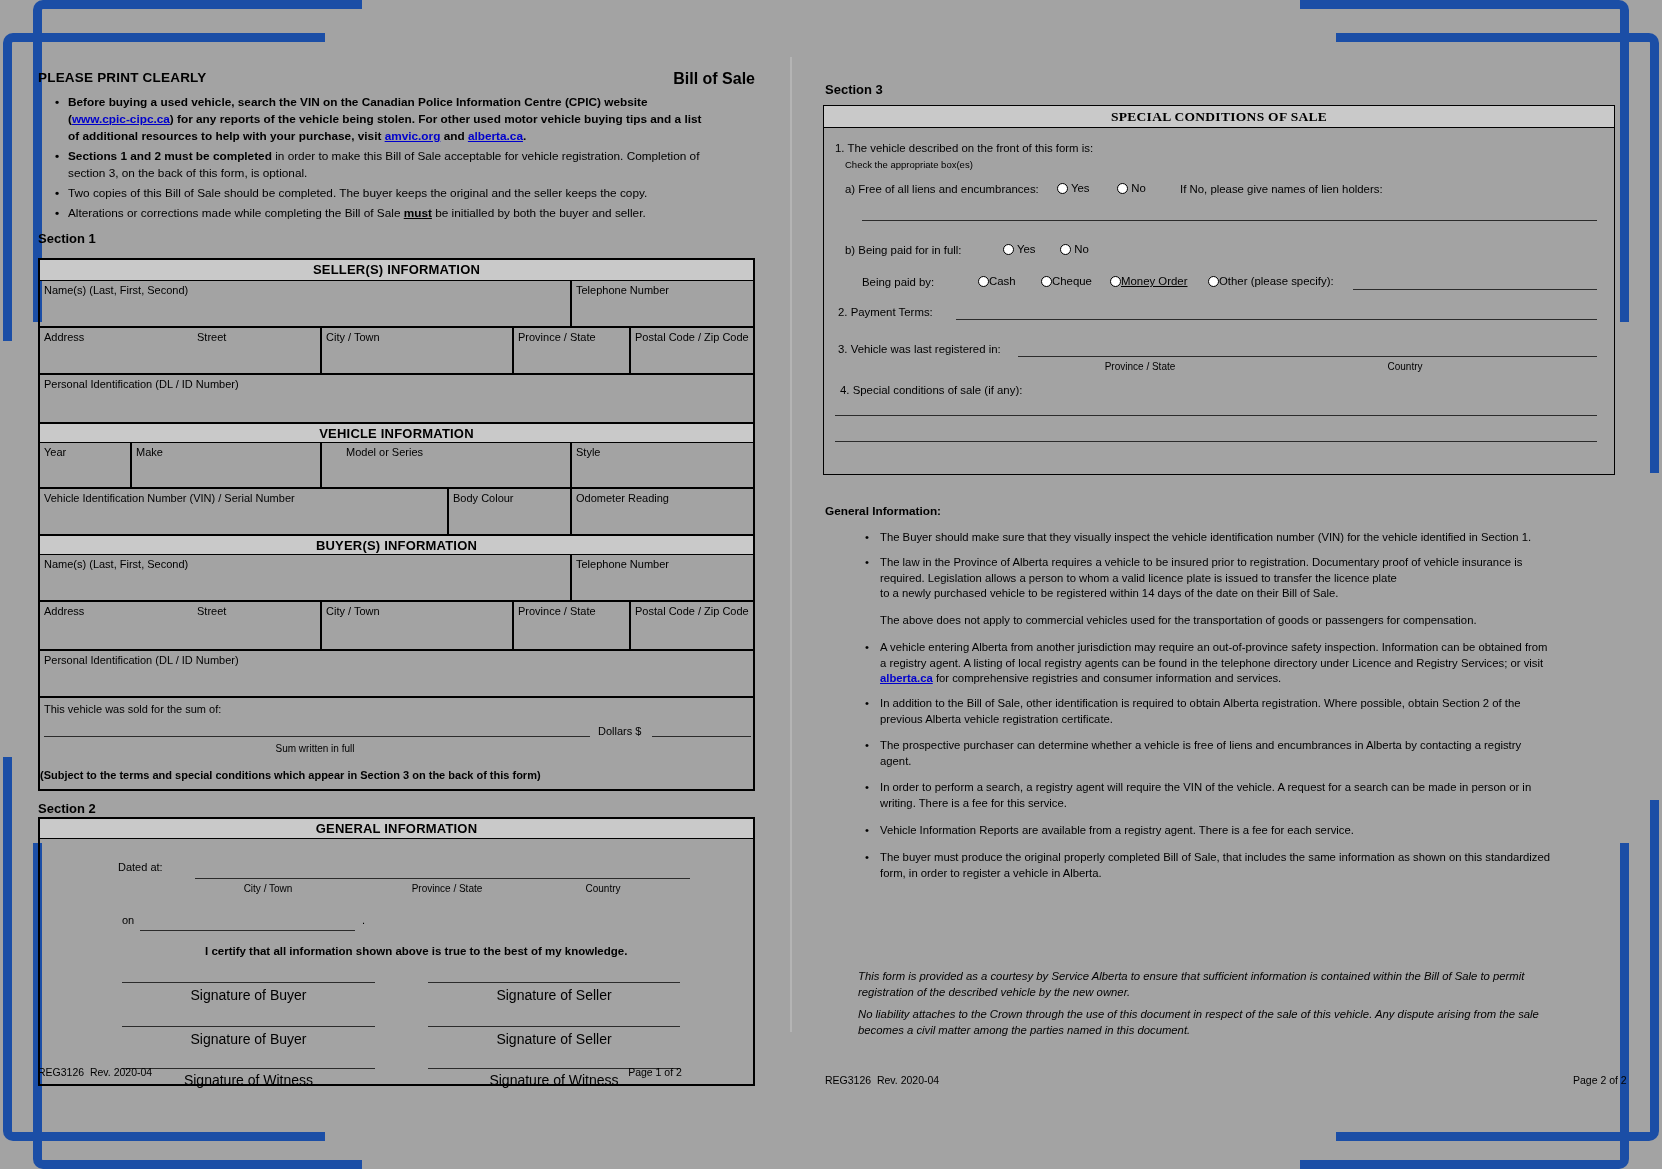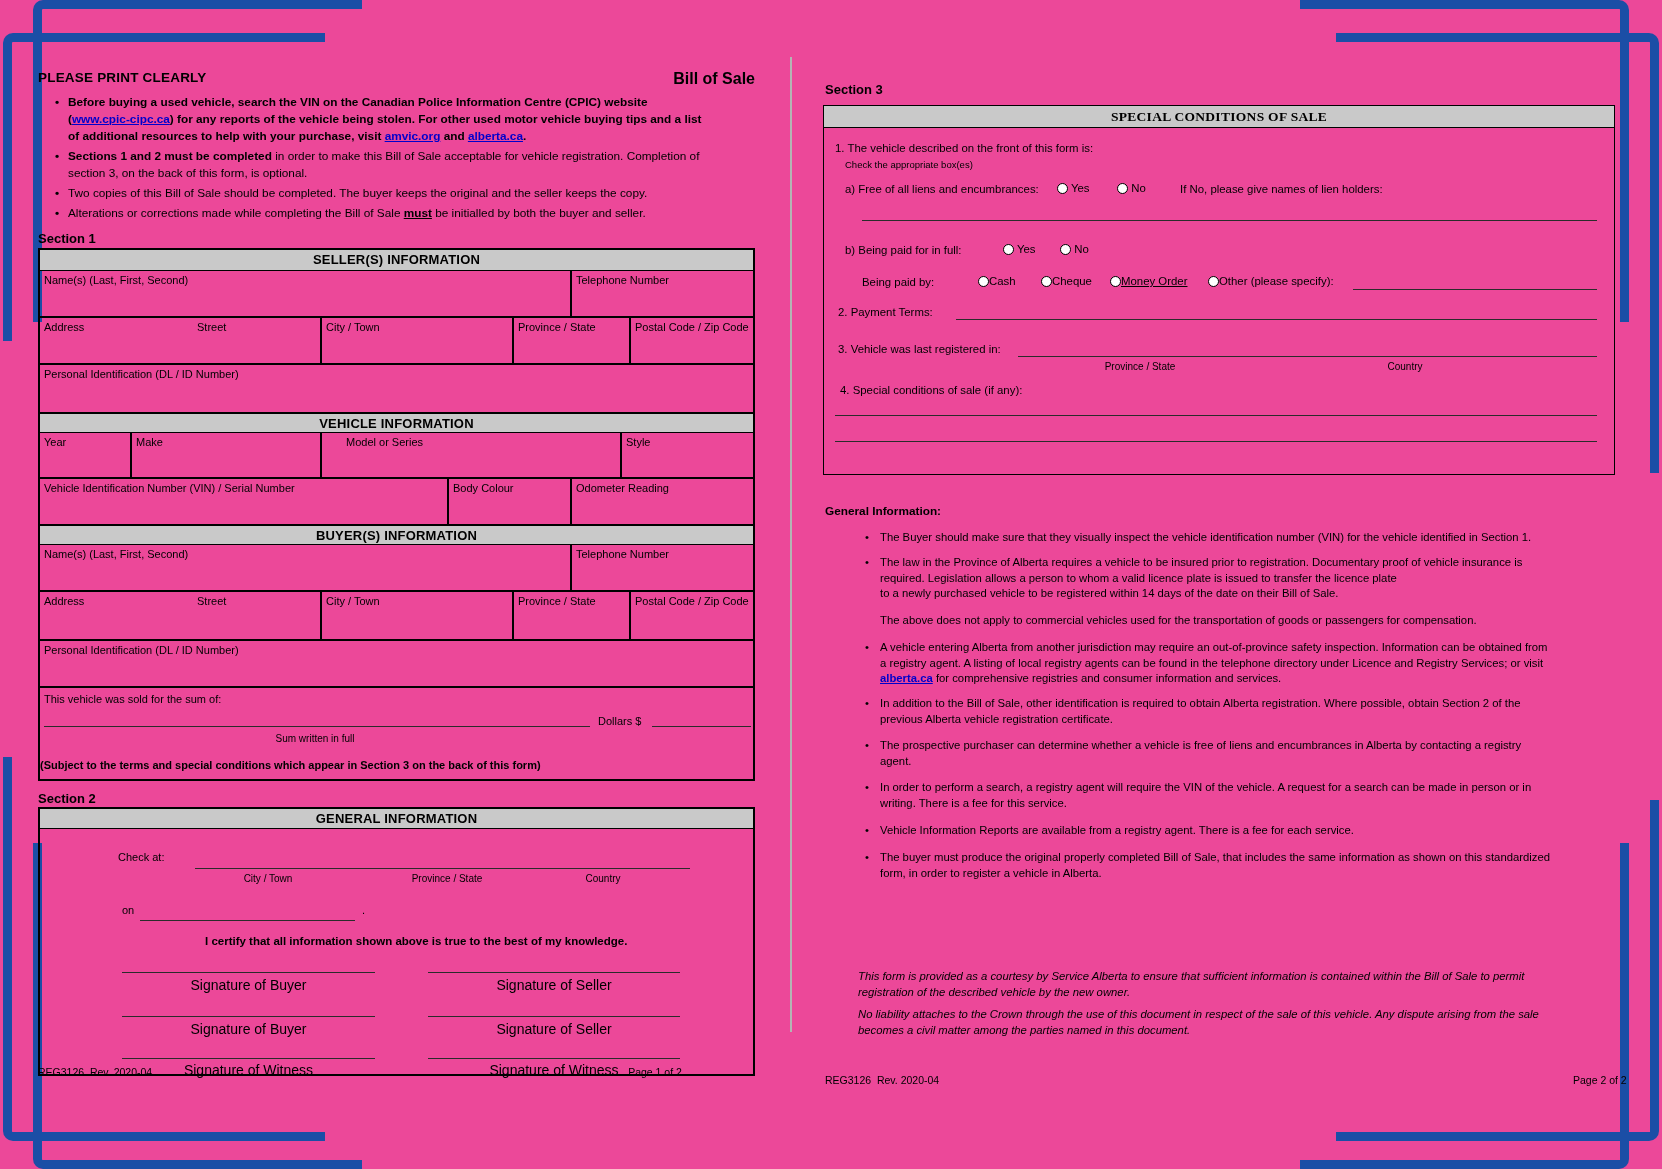--- a/index.html
+++ b/index.html
@@ -1,17 +1,17 @@
 <!DOCTYPE html>
 <html><head>
 <meta charset="utf-8">
 <style>
   * { margin:0; padding:0; box-sizing:border-box; }
   body { font-family:"Liberation Sans", sans-serif; background:#e8e8e8; }
-  #canvas { position:relative; width:1662px; height:1169px; background:#ec4899; overflow:hidden; }
+  #canvas { position:relative; width:1662px; height:1169px; background:#a3a3a3; overflow:hidden; }
 
   
   .brk { position:absolute; border:0 solid #1b4ea6; }
   .brk.tl { border-top-width:9px; border-left-width:9px; border-top-left-radius:10px; }
   .brk.tr { border-top-width:9px; border-right-width:9px; border-top-right-radius:10px; }
   .brk.bl { border-bottom-width:9px; border-left-width:9px; border-bottom-left-radius:10px; }
   .brk.br { border-bottom-width:9px; border-right-width:9px; border-bottom-right-radius:10px; }
 
   #page-divider { position:absolute; left:790px; top:57px; width:1.5px; height:975px; background:#b4b4b4; }
 
@@ -23,21 +23,21 @@
   .intro { margin-top:6px; }
   .intro .li { position:relative; padding-left:30px; white-space:pre-line; font-size:11.8px; line-height:17px; margin-bottom:3px; }
   .intro .li::before { content:"•"; position:absolute; left:17px; top:0; font-weight:bold; }
   .b { font-weight:bold; }
   .link { color:#0000cc; text-decoration:underline; font-weight:bold; }
   .must { font-weight:bold; text-decoration:underline; }
   .sec-head { font-size:13px; font-weight:bold; }
   #sec1-head { margin-top:9px; }
   #sec2-head { margin-top:10px; }
 
-  .p1table { border:2px solid #000; margin-top:2px; }
+  .p1table { border:2px solid #000; margin-top:12px; }
   .tbar { background:#c9c9c9; height:20px; text-align:center; font-size:13px; font-weight:bold; line-height:19px; letter-spacing:0.2px; }
   .trow { display:flex; }
   .sep1 { border-top:1px solid #000; }
   .sep2 { border-top:2.5px solid #000; }
   .cell { position:relative; font-size:11px; padding:3px 4px; }
   .cell + .cell { border-left:2px solid #000; }
   .h45 { height:45px; } .h47 { height:47px; } .h44 { height:44px; }
   .street-lb { position:absolute; left:157px; top:3px; }
 
   .sumrow { position:relative; height:93px; font-size:11px; }
@@ -116,21 +116,21 @@
         <div class="cell h45" style="flex:1;"><span>Postal Code / Zip Code</span></div>
       </div>
       <div class="trow sep2">
         <div class="cell h47" style="flex:1;"><span>Personal Identification (DL / ID Number)</span></div>
       </div>
 
       <div class="tbar sep2">VEHICLE INFORMATION</div>
       <div class="trow sep1">
         <div class="cell h44" style="width:90px;"><span>Year</span></div>
         <div class="cell h44" style="width:190px;"><span>Make</span></div>
-        <div class="cell h44" style="width:300px;padding-left:24px;"><span>Model or Series</span></div>
+        <div class="cell h44" style="width:250px;padding-left:24px;"><span>Model or Series</span></div>
         <div class="cell h44" style="flex:1;"><span>Style</span></div>
       </div>
       <div class="trow sep2">
         <div class="cell h45" style="width:407px;"><span>Vehicle Identification Number (VIN) / Serial Number</span></div>
         <div class="cell h45" style="width:123px;"><span>Body Colour</span></div>
         <div class="cell h45" style="flex:1;"><span>Odometer Reading</span></div>
       </div>
 
       <div class="tbar sep2">BUYER(S) INFORMATION</div>
       <div class="trow sep1">
@@ -155,21 +155,21 @@
         <span class="cap" style="left:150px; top:45px; width:250px;">Sum written in full</span>
         <span style="position:absolute; left:0; top:71px; width:100%; text-align:left; font-weight:bold;">(Subject to the terms and special conditions which appear in Section 3 on the back of this form)</span>
       </div>
     </div>
 
     <div id="sec2-head" class="sec-head">Section 2</div>
 
     <div class="gibox">
       <div class="tbar" style="border-bottom:1px solid #000;">GENERAL INFORMATION</div>
       <div class="gibody">
-        <span style="position:absolute; left:78px; top:22px;">Check at:</span>
+        <span style="position:absolute; left:78px; top:22px;">Dated at:</span>
         <span class="blank" style="left:155px; top:39px; width:495px;"></span>
         <span class="cap" style="left:178px; top:44px; width:100px;">City / Town</span>
         <span class="cap" style="left:357px; top:44px; width:100px;">Province / State</span>
         <span class="cap" style="left:513px; top:44px; width:100px;">Country</span>
 
         <span style="position:absolute; left:82px; top:75px;">on</span>
         <span class="blank" style="left:100px; top:91px; width:215px;"></span>
         <span style="position:absolute; left:322px; top:75px;">.</span>
 
         <span style="position:absolute; left:165px; top:106px; font-size:11.5px; font-weight:bold;">I certify that all information shown above is true to the best of my knowledge.</span>

